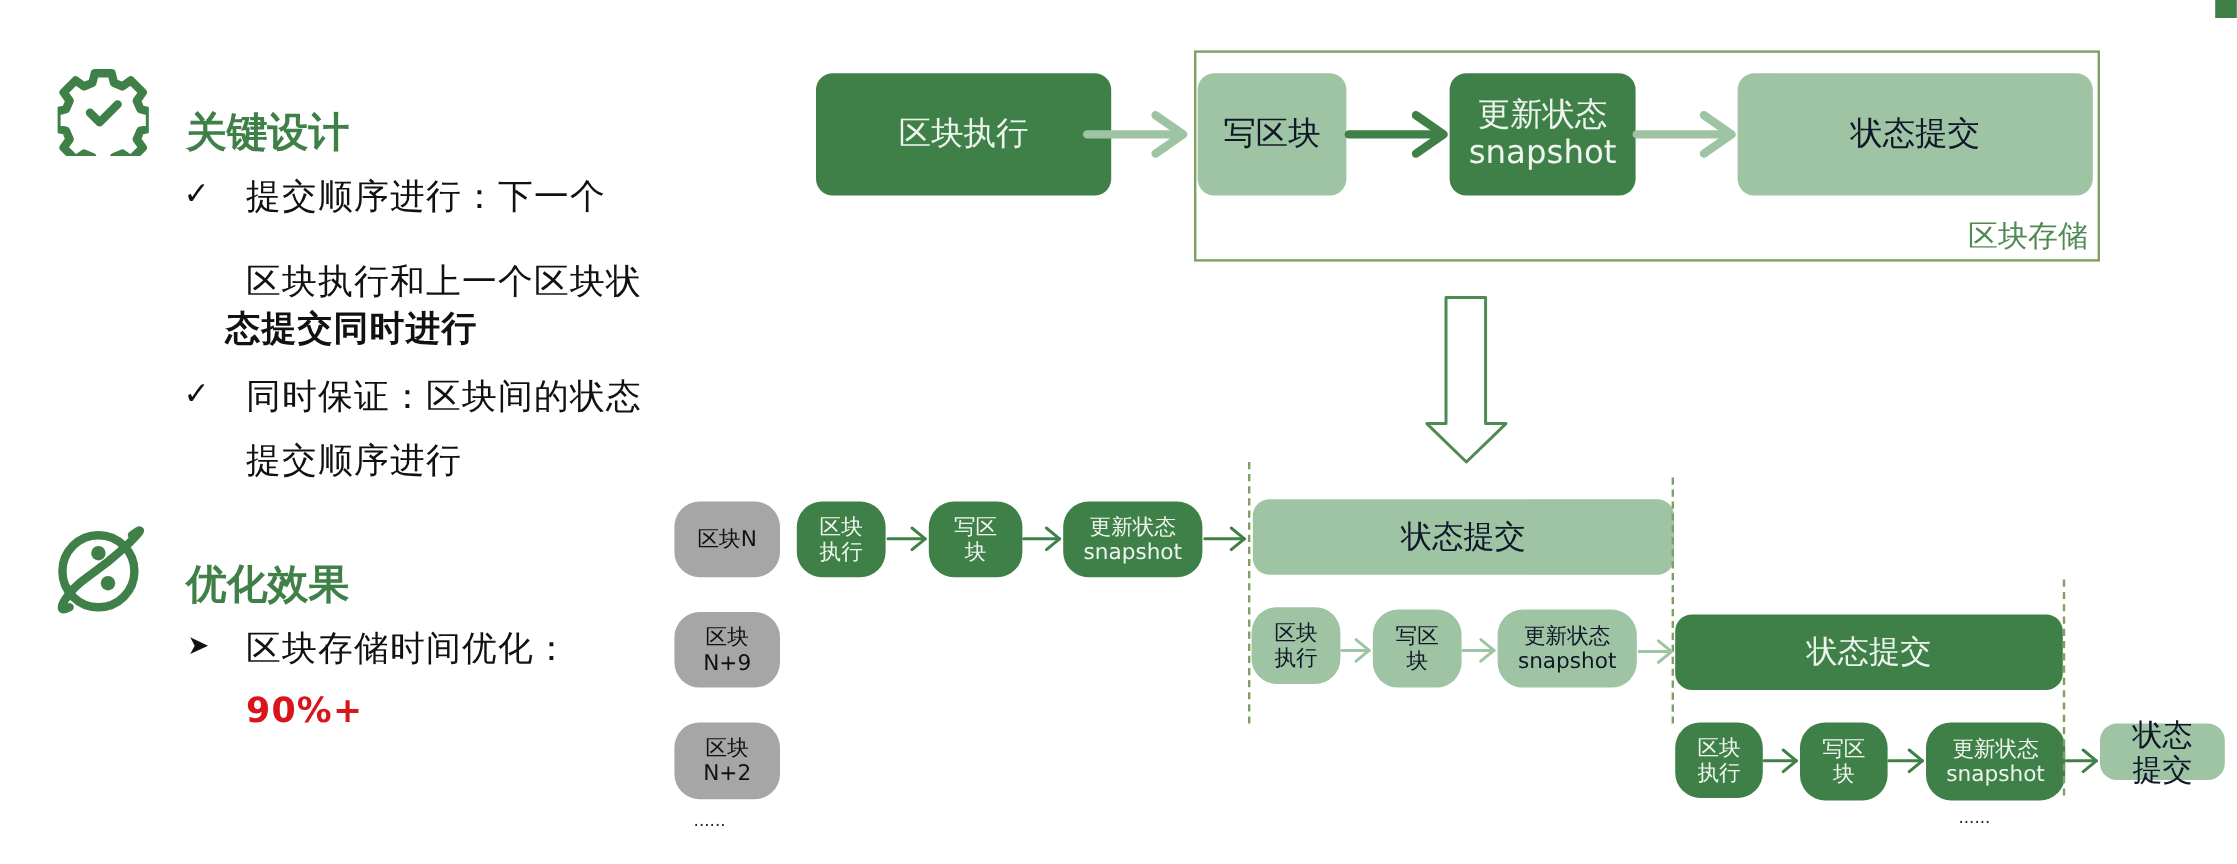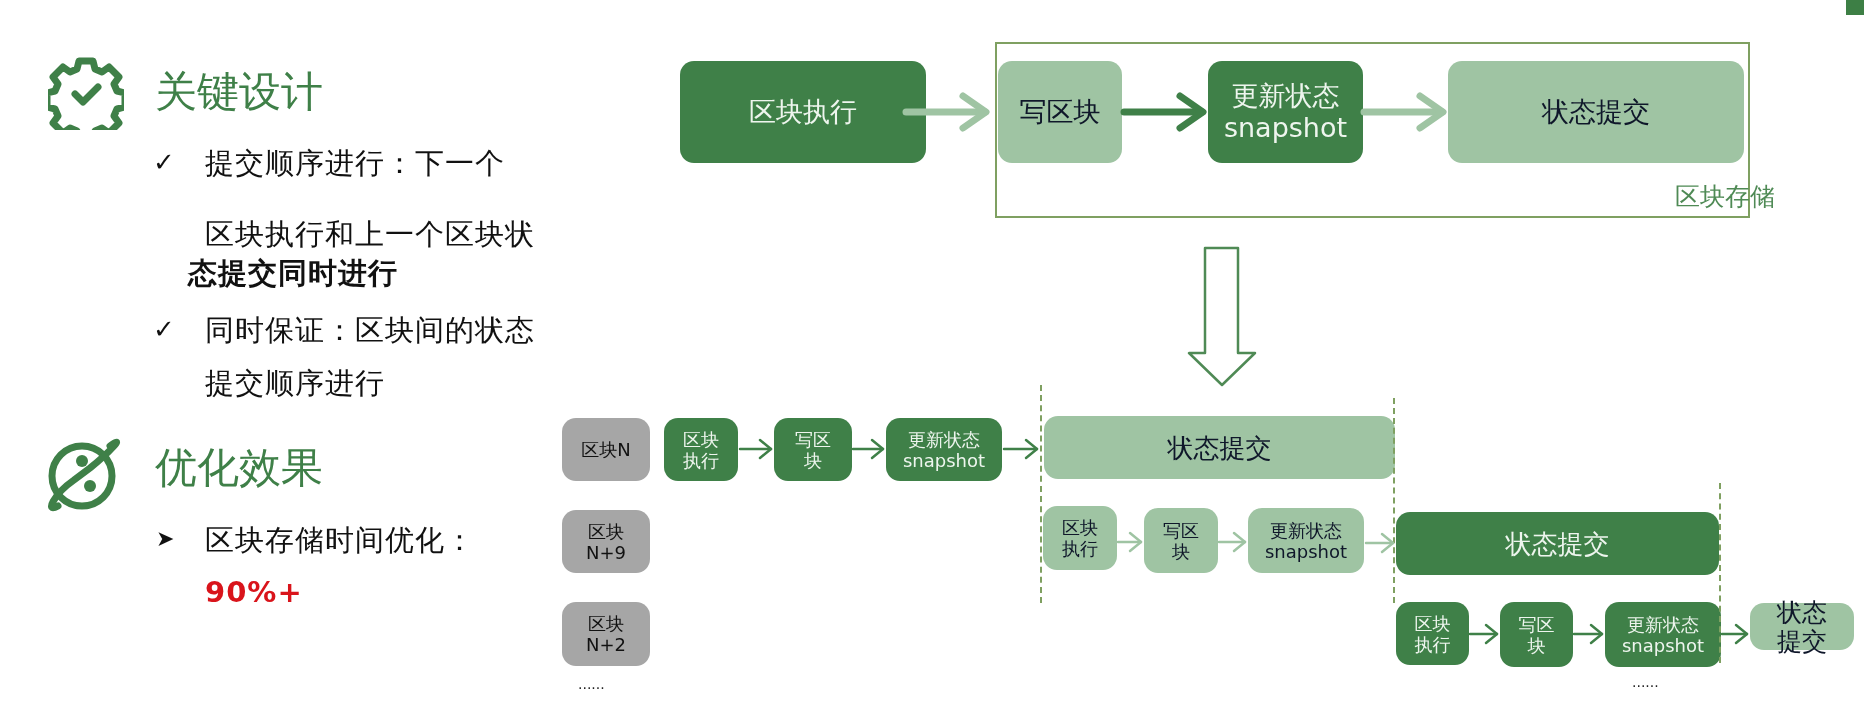--- a/index.html
+++ b/index.html
@@ -1,33 +1,33 @@
 <!DOCTYPE html>
 <html><head>
 <meta charset="utf-8">
 <style>
   html, body { margin:0; padding:0; }
   body { width:1864px; height:720px; background:#ffffff; position:relative; overflow:hidden;
          font-family:"DejaVu Sans","Liberation Sans",sans-serif; }
   .abs { position:absolute; }
   .corner { left:1846px; top:0; width:18px; height:15px; background:#3d7f45; }
-  .sec-title { color:#3f8048; font-size:42px; font-weight:normal; line-height:40px; }
+  .sec-title { color:#3f8048; font-size:34px; font-weight:bold; line-height:40px;margin-top:19px; }
   .line { font-size:29px; color:#111; line-height:36px; white-space:nowrap; letter-spacing:1px; }
   .mark { font-size:26px; color:#111; line-height:36px; }
   .red { color:#d9141b; }
   .box { position:absolute; display:flex; align-items:center; justify-content:center; text-align:center;
          border-radius:14px; box-sizing:border-box; }
   .dark { background:#3f8048; color:#eef5ee; }
   .light { background:#9fc4a3; color:#0f172a; }
   .gray { background:#a6a6a6; color:#111; }
   .b-big { font-size:27px; line-height:32px; }
-  .b-sm { font-size:18px; line-height:21px; }
+  .b-sm { font-size:18px; line-height:21px;border-radius:21px; }
   .b-mid { font-size:26px; line-height:30px; }
   .frame { left:995px; top:42px; width:755px; height:176px; border:2px solid #7fa061; box-sizing:border-box; }
-  .frame-label { left:1640px; top:182px; font-size:25px; color:#4f8a55; line-height:30px;margin-left:35px; }
+  .frame-label { left:1640px; top:182px; font-size:25px; color:#4f8a55; line-height:30px; }
   .dash { position:absolute; width:0; border-left:2px dashed #7fa061; }
   .dots { font-size:14px; color:#222; }
   svg.overlay { position:absolute; left:0; top:0; }
 </style>
 </head>
 <body>
 
 <div class="abs corner"></div>
 
 <div class="abs" style="left:48px;top:56px;width:76px;height:74px;">

